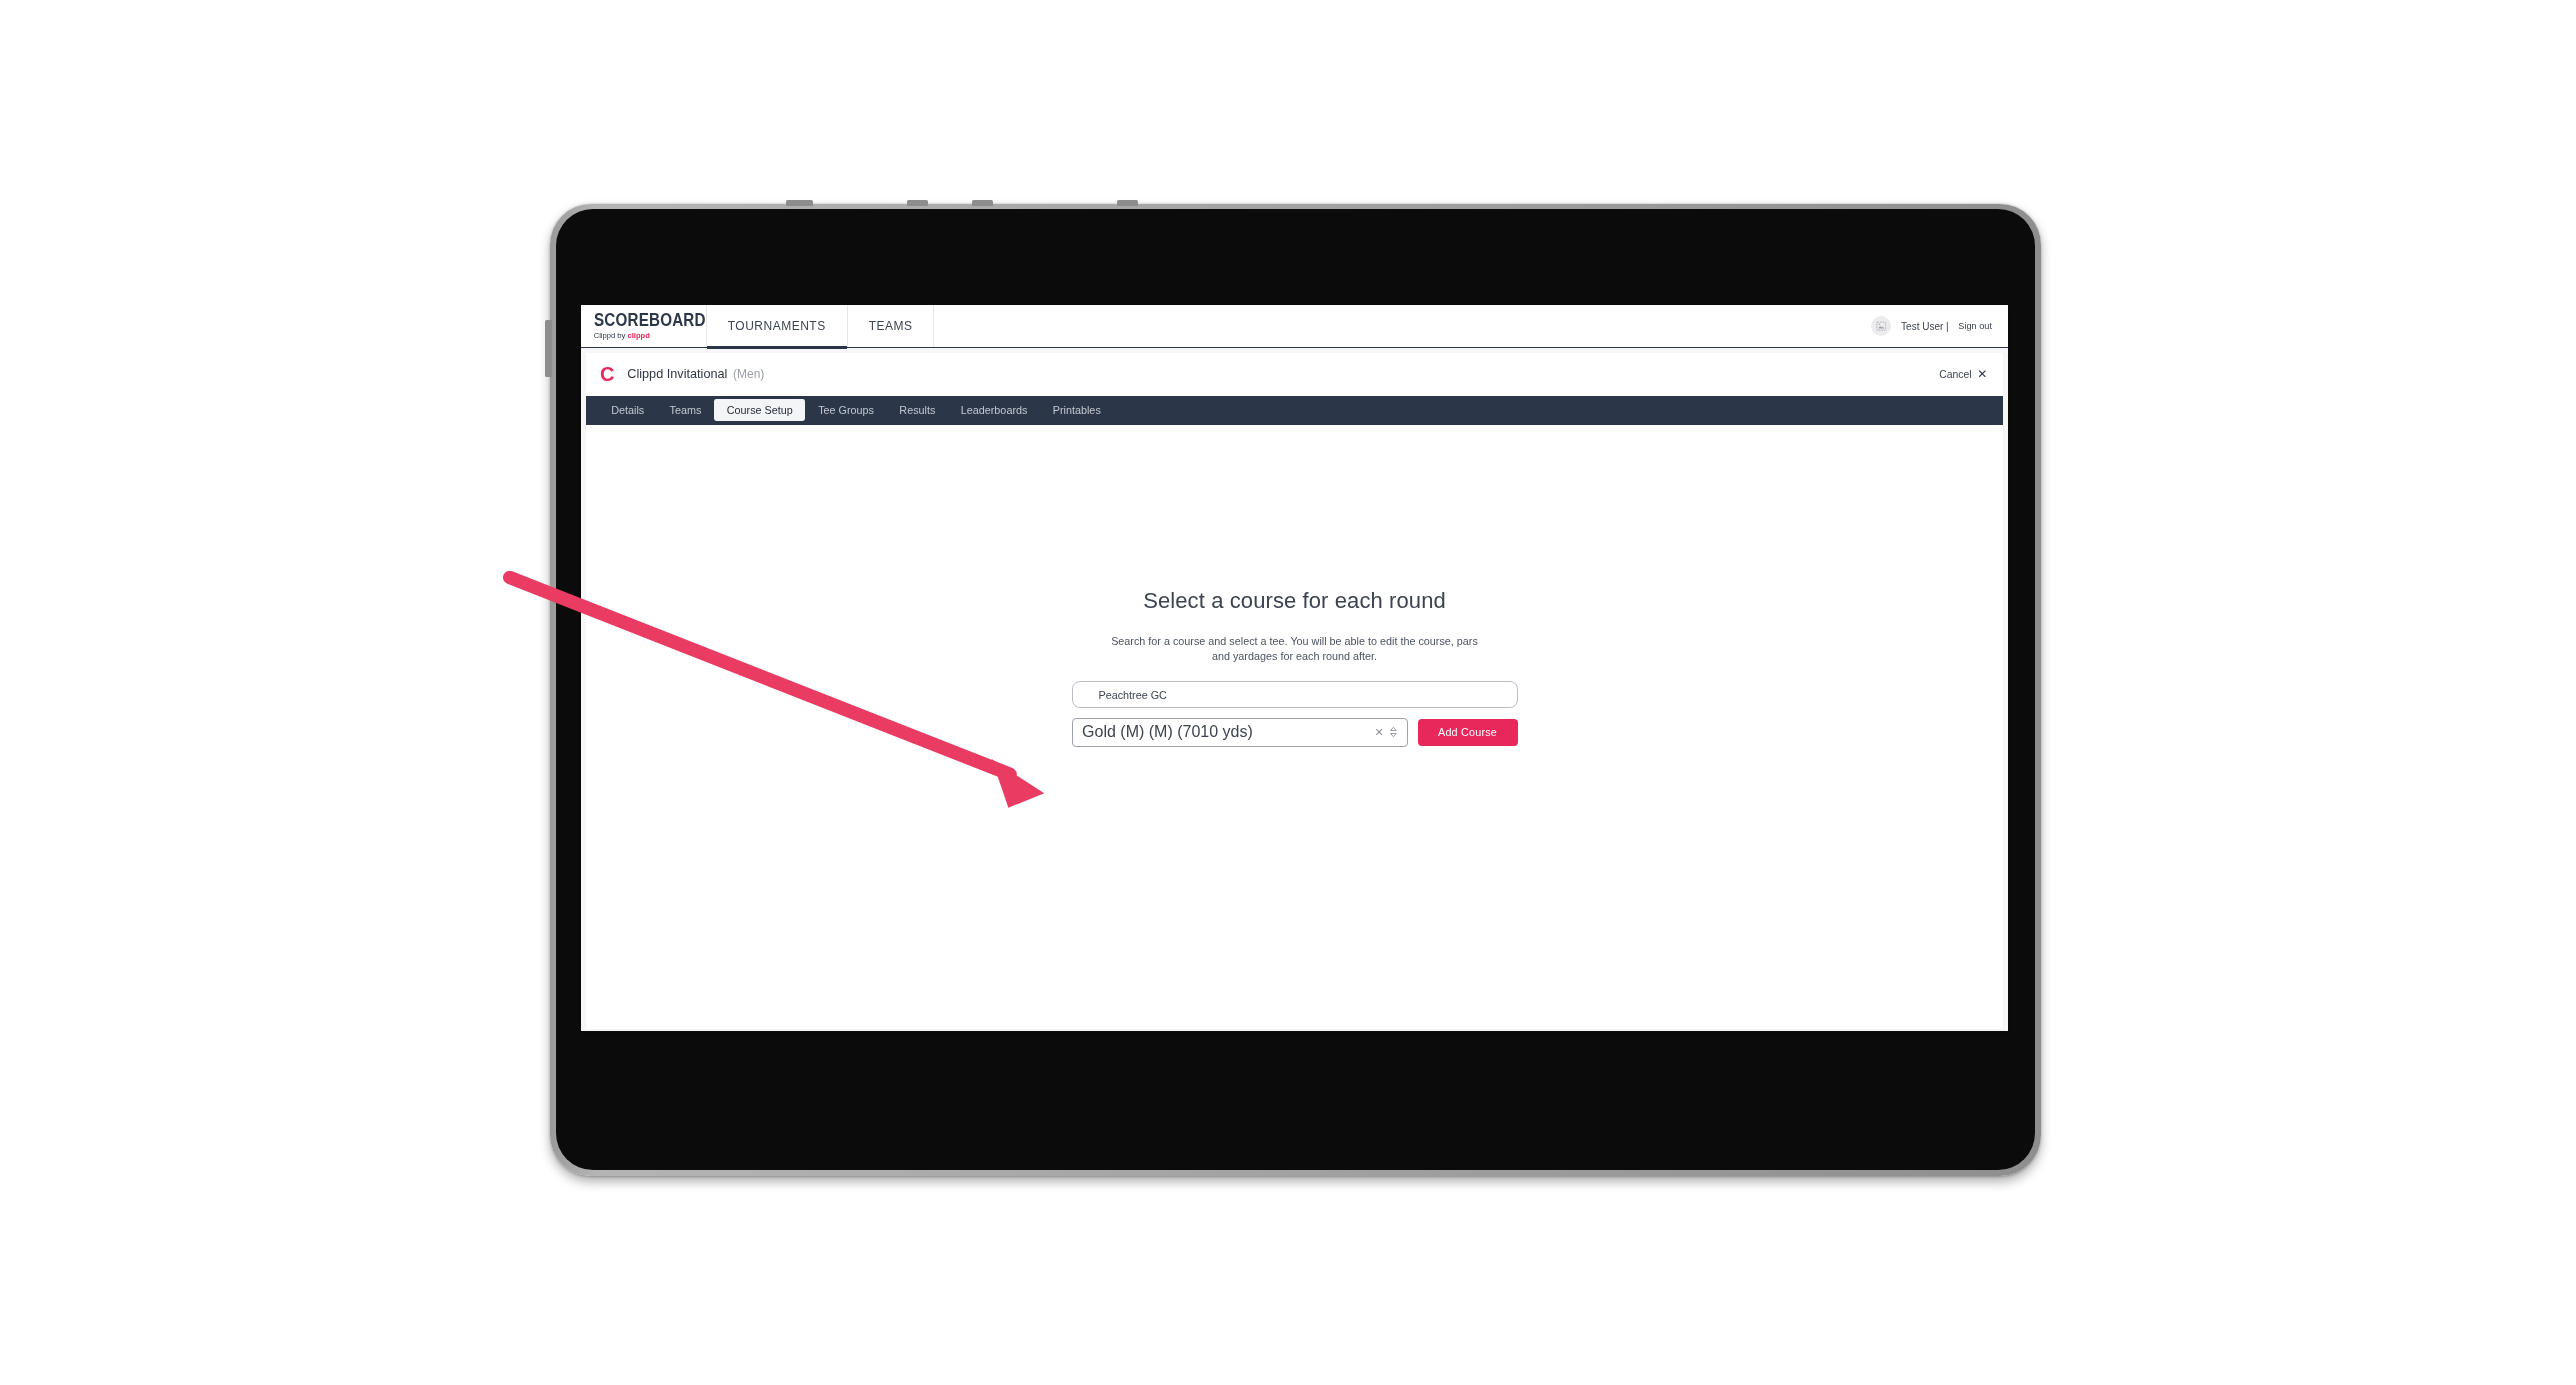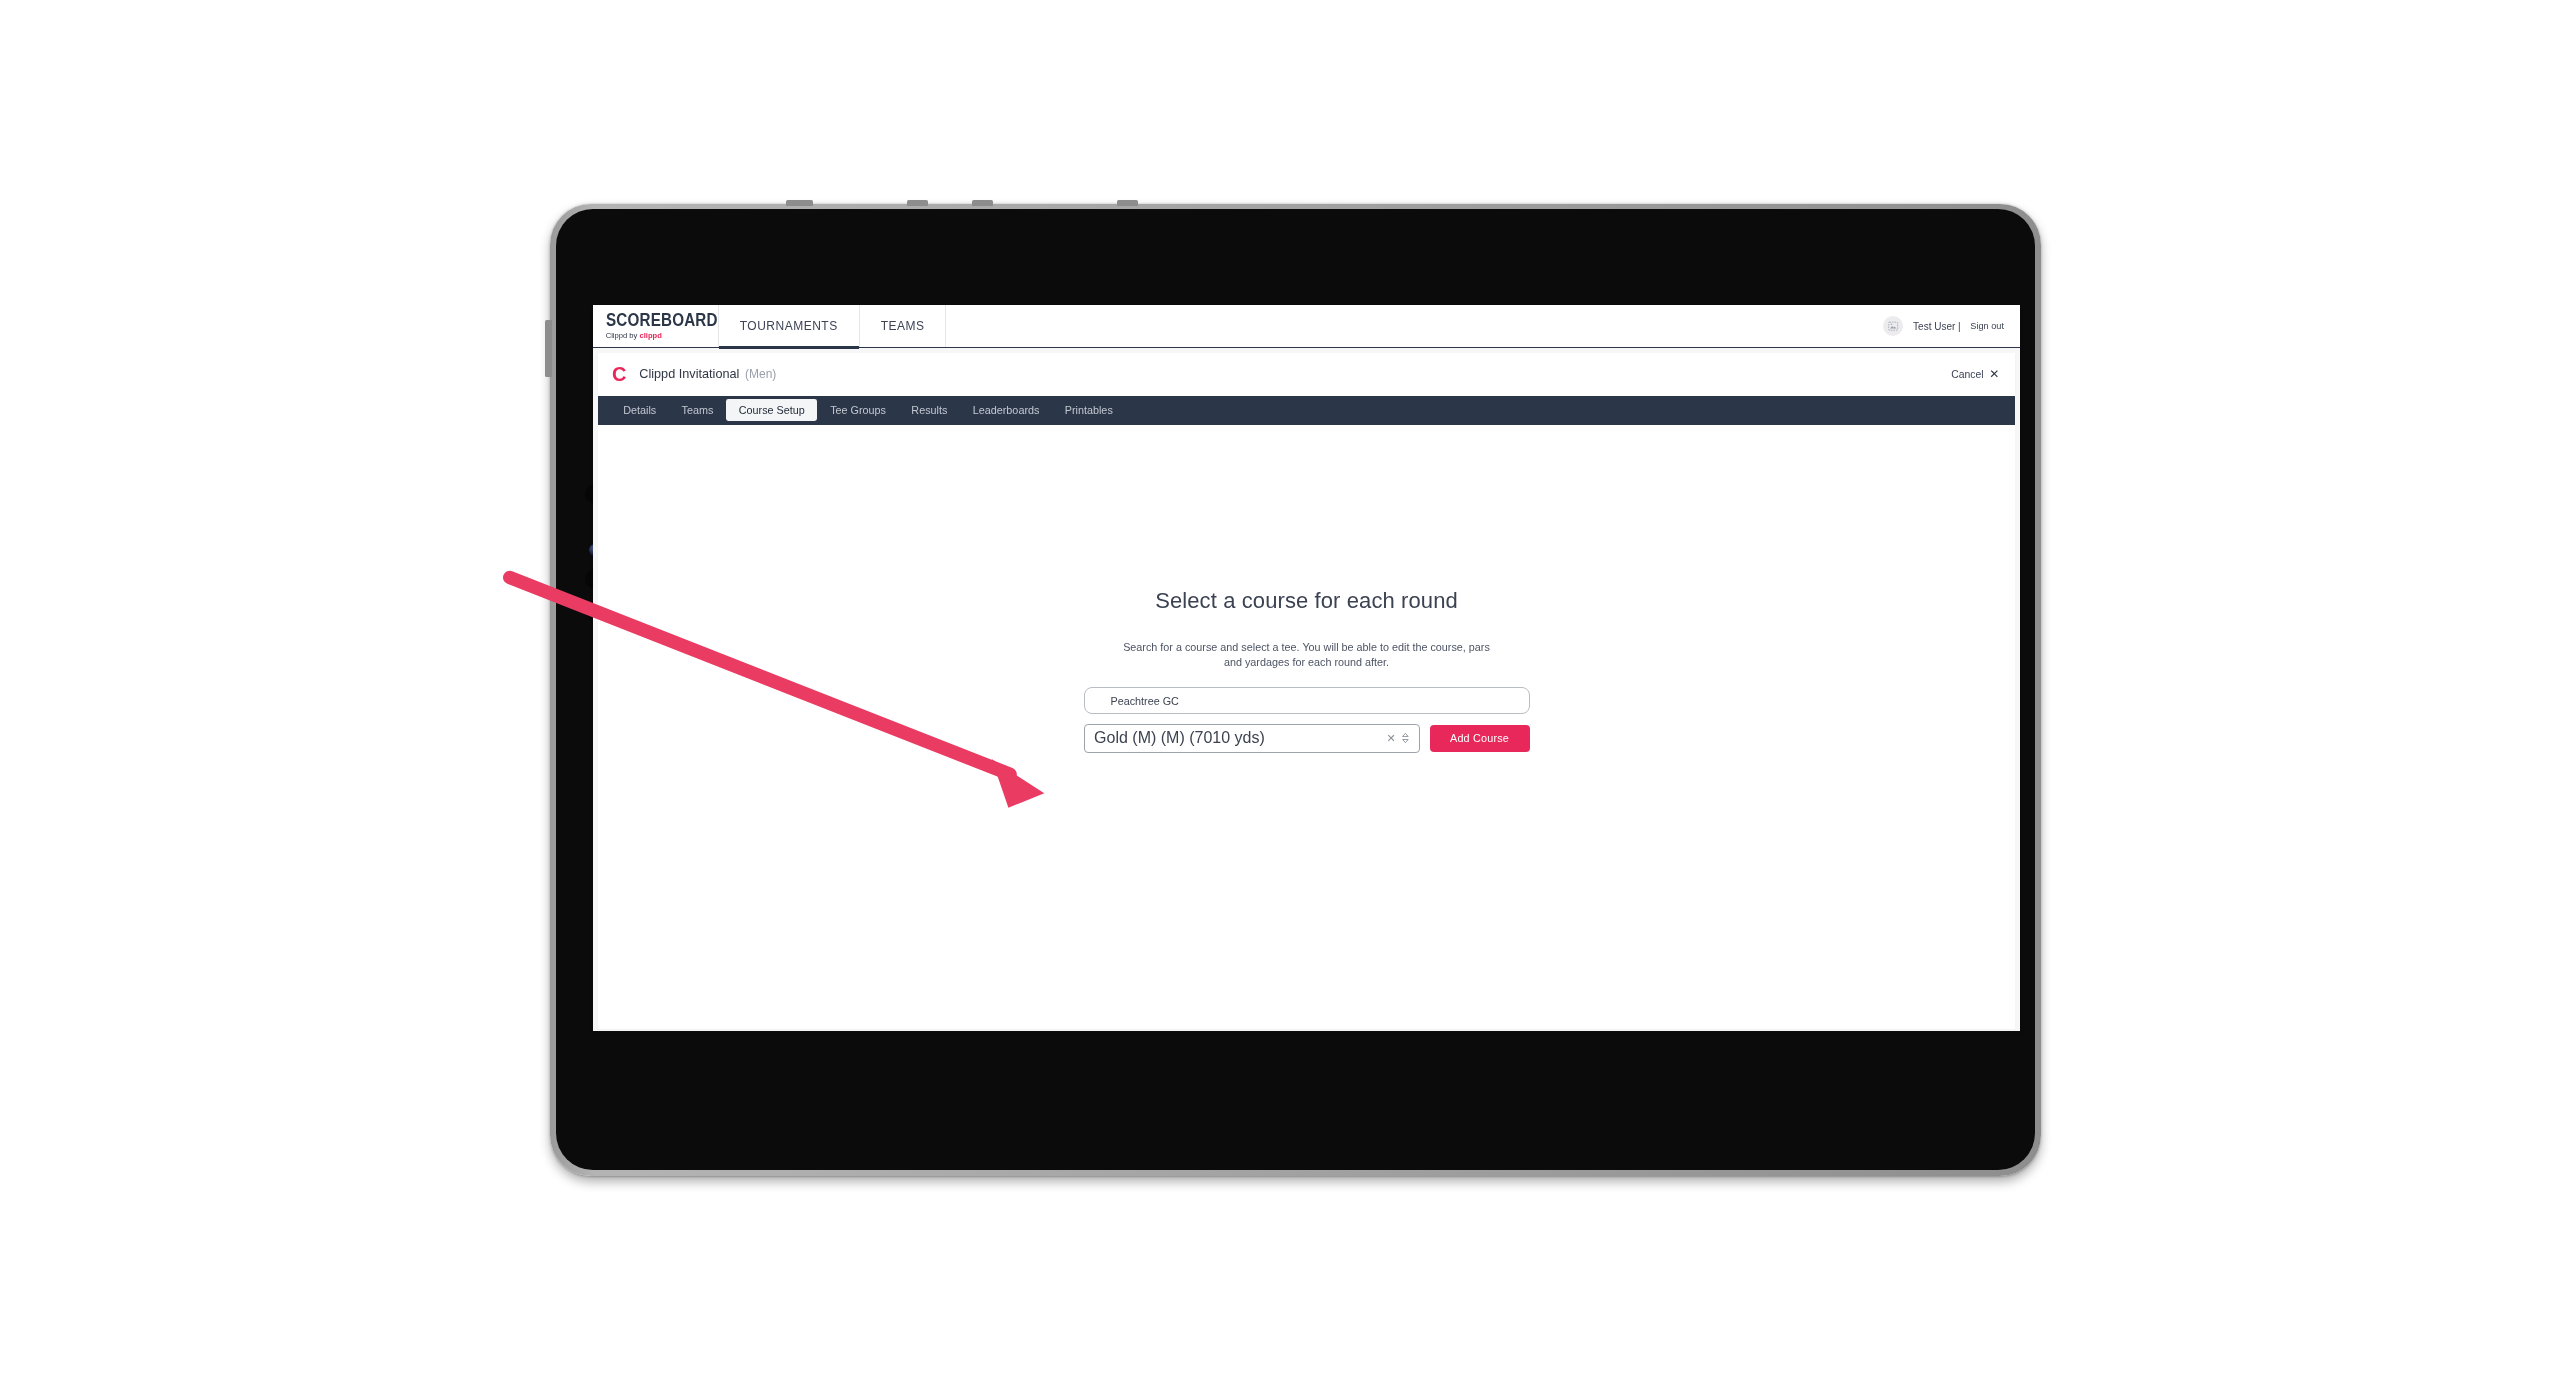--- a/index.html
+++ b/index.html
@@ -86,21 +86,21 @@
   .cam.c1 { top: 275px; width: 22px; height: 20px; }
   .cam.c2 { top: 312px; width: 4.8px;  height: 4.8px; left: 37px; }
   .cam.c3 { top: 335px; width: 12px; height: 12px; left: 33px;
             background: radial-gradient(circle at 40% 35%, #4a5a8a 0%, #12162a 70%); }
   .cam.c4 { top: 360px; width: 22px; height: 20px; }
   .cam.c5 { top: 392px; width: 22px; height: 20px; }
 
   
   #screen {
     position: absolute;
-    left: 593px;
+    left: 581px;
     top: 305px;
     width: 1427px;
     height: 726px;
     background: #f7f7f8;
     overflow: hidden;
     box-shadow: 0 1.6px 3.2px rgba(0,0,0,0.08);
   }
 
   
   .appbar {
@@ -263,21 +263,21 @@
   }
   .form-box {
     margin-top: 163px;
     width: 446px;
     text-align: center;
   }
   .form-title {
     font-size: 22px;
     color: #3b4252;
     font-weight: 400;
-    margin: 0 0 26px 0;
+    margin: 0 0 20px 0;
     letter-spacing: 0.1px;
   }
   .form-desc {
     font-size: 10.8px;
     color: #4c5464;
     line-height: 1.45;
     margin: 0 auto 16px auto;
     width: 374px;
   }
   .course-input {

